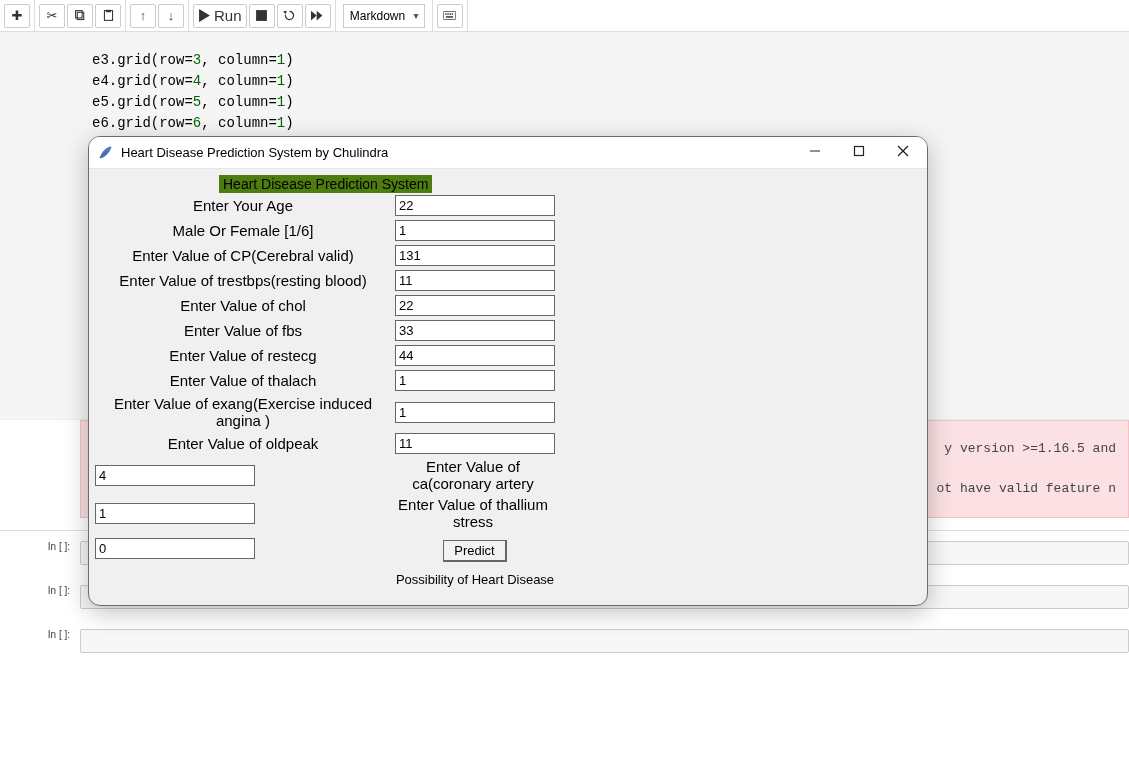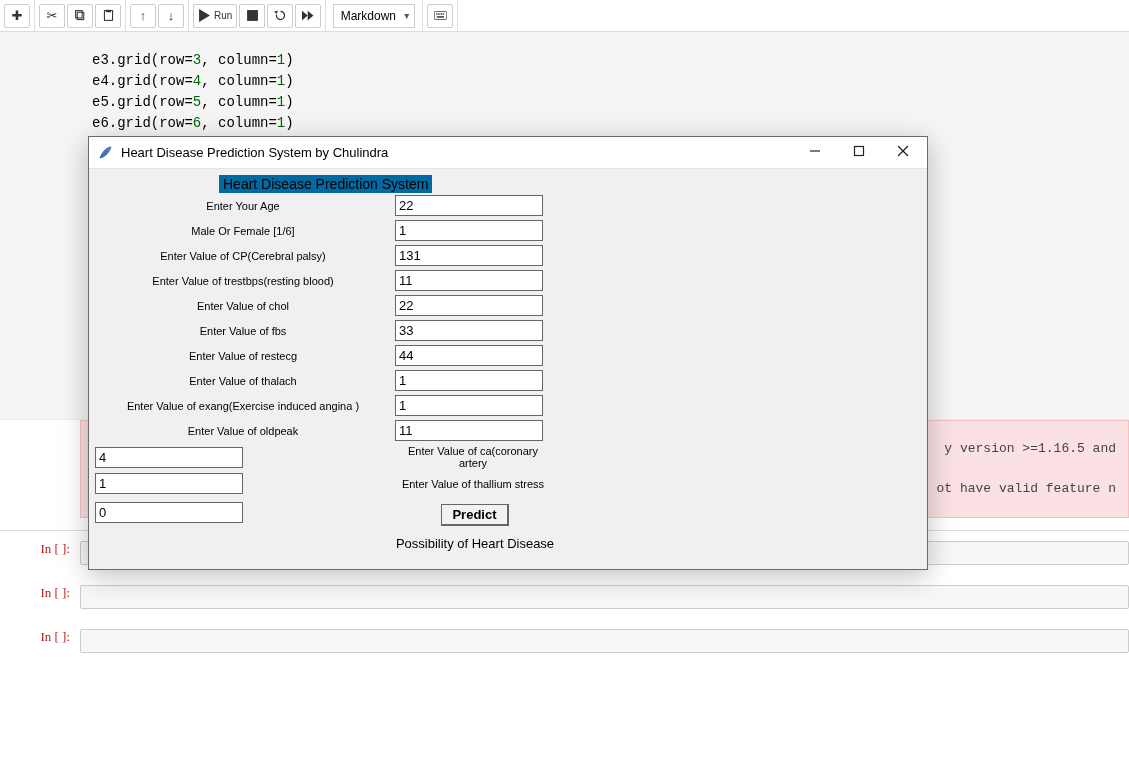--- a/index.html
+++ b/index.html
@@ -40,21 +40,21 @@
     display: flex;
     align-items: center;
     justify-content: center;
     margin: 0 1px;
     border-radius: 2px;
     font-size: 13px;
     cursor: pointer;
     padding: 0 4px;
     color: #333;
   }
-  .tb-btn.run { font-size: 10px; align-items: center; }
+  .tb-btn.run { font-size: 15px; align-items: center; }
   .tb-btn svg { width: 13px; height: 13px; display:block; }
   .tb-select {
     height: 24px;
     border: 1px solid #ccc;
     background: #fff;
     font-size: 12px;
     padding: 0 18px 0 6px;
     margin: 0 4px;
     appearance: none;
     position: relative;
@@ -115,41 +115,41 @@
   .cell-row {
     display: flex;
     align-items: stretch;
     padding: 10px 0;
     position: relative;
   }
   .cell-prompt {
     width: 80px;
     text-align: right;
     padding-right: 10px;
-    font-family: Liberation Serif, serif;
-    font-size: 13px;
-    color: #b91c1c;
+    font-family: Liberation Sans, sans-serif;
+    font-size: 10px;
+    color: #404040;
   }
   .cell-input {
     flex: 1;
     border: 1px solid #ccc;
     background: #f7f7f7;
     height: 24px;
     border-radius: 2px;
   }
 
   
   .tk-window {
     position: absolute;
     left: 88px;
     top: 136px;
     width: 840px;
     background: #f0f0f0;
     border: 1px solid #6b6b6b;
-    border-radius: 0;
+    border-radius: 12px;
     box-shadow: 0 6px 26px rgba(0,0,0,0.25);
     font-family: "Segoe UI", Arial, sans-serif;
     font-size: 13px;
     overflow: hidden;
     z-index: 50;
   }
   .tk-titlebar {
     height: 32px;
     background: #fff;
     display: flex;
@@ -169,61 +169,60 @@
   .tk-wbtn {
     width: 44px; height: 30px;
     display:flex;align-items:center;justify-content:center;
     font-size:13px;color:#222;cursor:pointer;
   }
 
   .tk-body {
     padding: 4px 6px 14px 6px;
   }
   .tk-heading {
-    background: #0369a1;
+    background: #4d7c0f;
     display: inline-block;
     padding: 1px 4px;
     font-size: 14px;
     margin-left: 124px;
     margin-top: 2px;
     margin-bottom: 2px;
   }
   .tk-form {
     display: grid;
     grid-template-columns: 300px 160px;
     row-gap: 4px;
     column-gap: 0;
     align-items: center;
   }
   .tk-label {
     text-align: center;
     padding-right: 4px;
-    font-size: 11px;
+    font-size: 15px;
     color:#000;
   }
   .tk-input {
     border: 1px solid #666;
     background: #fff;
     font-family: "Segoe UI", Arial, sans-serif;
     font-size: 13px;
     padding: 1px 3px;
     height: 21px;
-    width: 148px;
+    width: 160px;
     outline: none;
   }
   .tk-predict-btn {
     border: 1px solid #666;
     border-bottom-width:2px;
     border-right-width:2px;
     background: #f2f2f2;
     padding: 2px 10px;
     font-size: 13px;
     cursor: pointer;
     margin-top:6px;
-    font-weight:bold;
   }
   .tk-result {
     font-size: 13px;
     margin-top: 6px;
   }
 
 </style>
 </head>
 <body>
 
@@ -385,21 +384,21 @@
   <div class="tk-body">
     <div><span class="tk-heading">Heart Disease Prediction System</span></div>
 
     <div class="tk-form">
       <div class="tk-label">Enter Your Age</div>
       <input class="tk-input" value="22" style="">
 
       <div class="tk-label">Male Or Female [1/6]</div>
       <input class="tk-input" value="1" style="">
 
-      <div class="tk-label">Enter Value of CP(Cerebral palsy)</div>
+      <div class="tk-label">Enter Value of CP(Cerebral valid)</div>
       <input class="tk-input" value="131" style="">
 
       <div class="tk-label">Enter Value of trestbps(resting blood)</div>
       <input class="tk-input" value="11" style="">
 
       <div class="tk-label">Enter Value of chol</div>
       <input class="tk-input" value="22" style="">
 
       <div class="tk-label">Enter Value of fbs</div>
       <input class="tk-input" value="33" style="">

